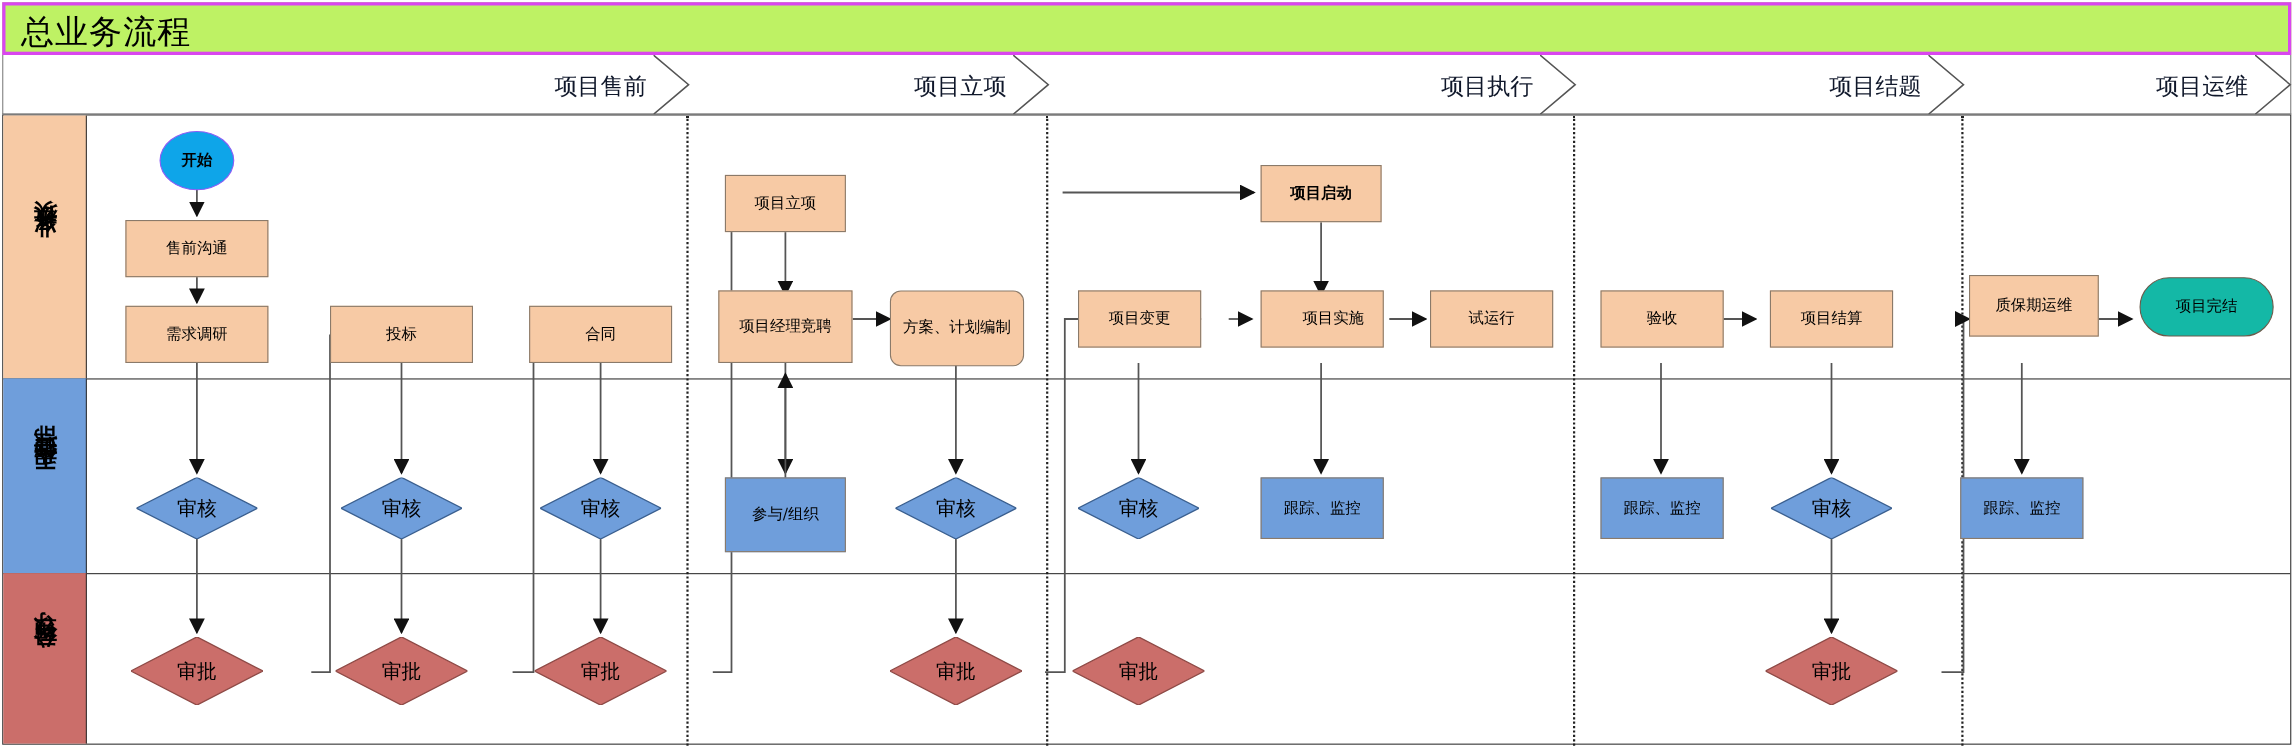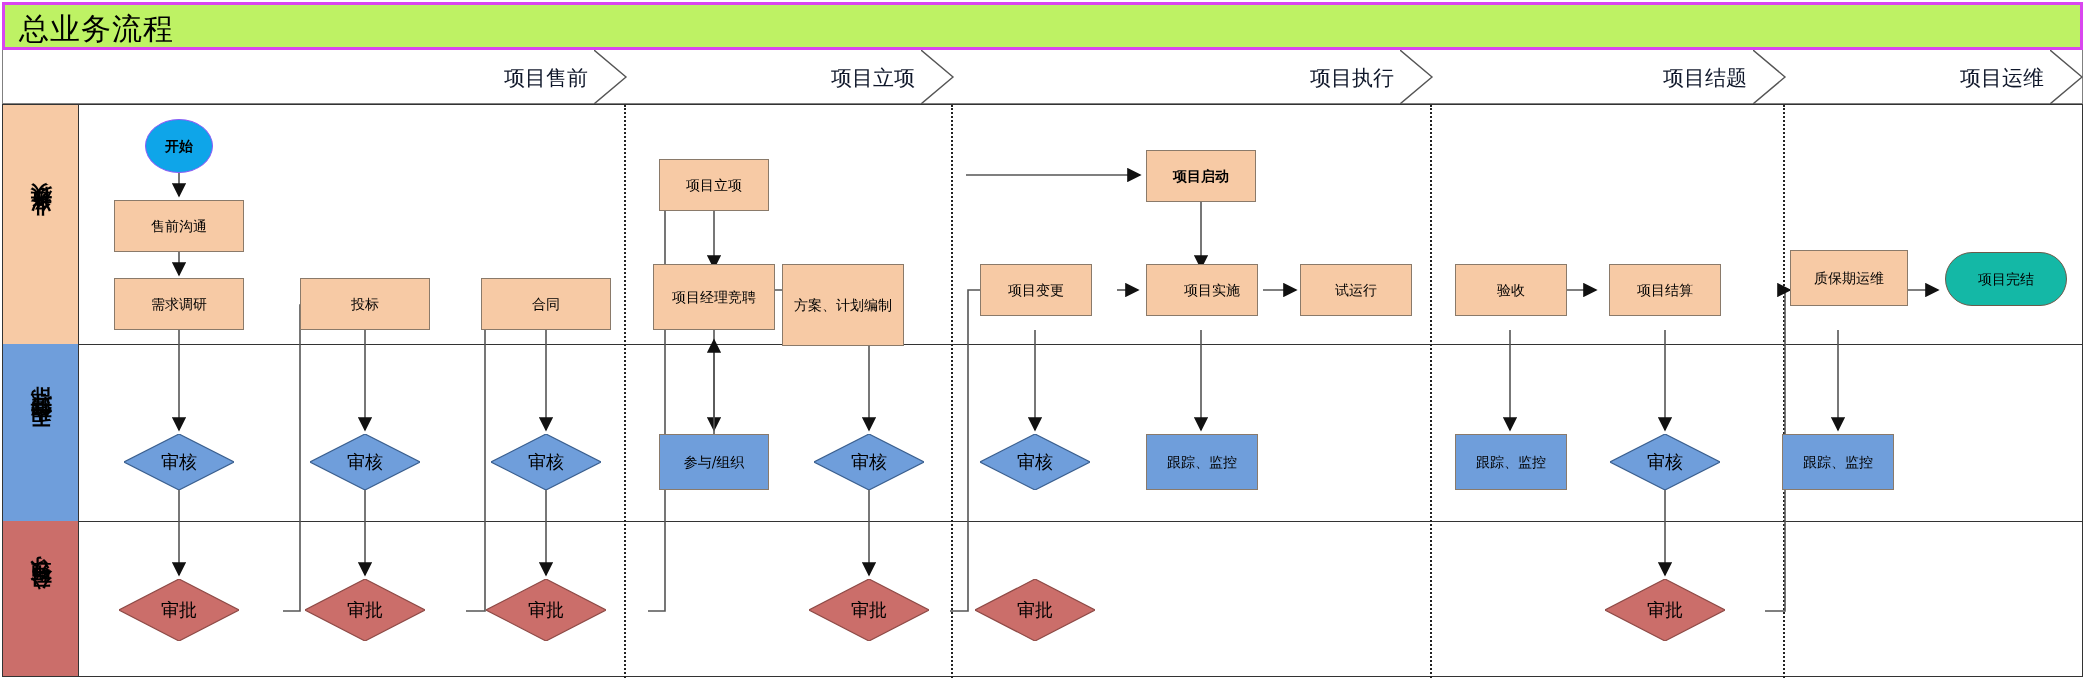--- a/index.html
+++ b/index.html
@@ -237,25 +237,25 @@
         <span>审批</span>
       </div>
   </div>
 
   <div class="node rect orange" style="left:659px;top:159px;width:110px;height:52px;">
     <span>项目立项</span>
   </div>
   <div class="node rect orange" style="left:653px;top:264px;width:122px;height:66px;">
     <span>项目经理竞聘</span>
   </div>
-  <div class="node rect orange" style="left:782px;top:264px;width:122px;height:82px;">
+  <div class="node rect orange" style="left:809px;top:264px;width:122px;height:69px;border-radius:10px;">
     <span>方案、计划编制</span>
   </div>
 
-  <div class="node rect blue" style="left:659px;top:434px;width:110px;height:56px;">
+  <div class="node rect blue" style="left:659px;top:434px;width:110px;height:68px;">
     <span>参与/组织</span>
   </div>
   <div class="diamond" style="left:814px;top:434px;width:110px;height:56px;">
     <svg width="110" height="56">
         <polygon points="55,0 110,28 55,56 0,28" fill="#6f9edb" stroke="#3a5f8f" stroke-width="1.2"></polygon>
       </svg>
     <div class="dtxt">
         <span>审核</span>
       </div>
   </div>

